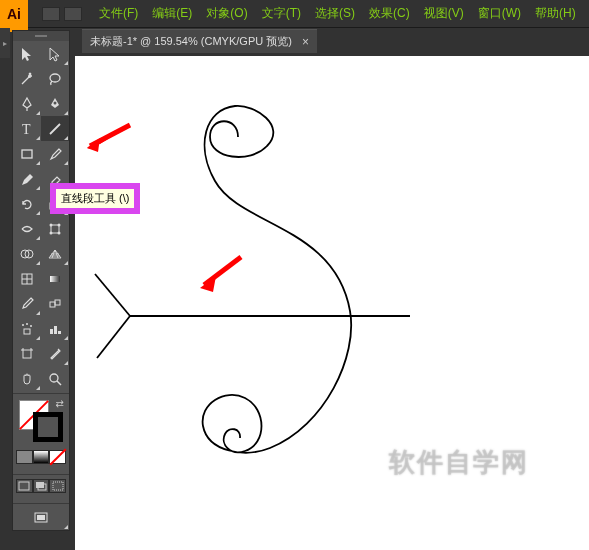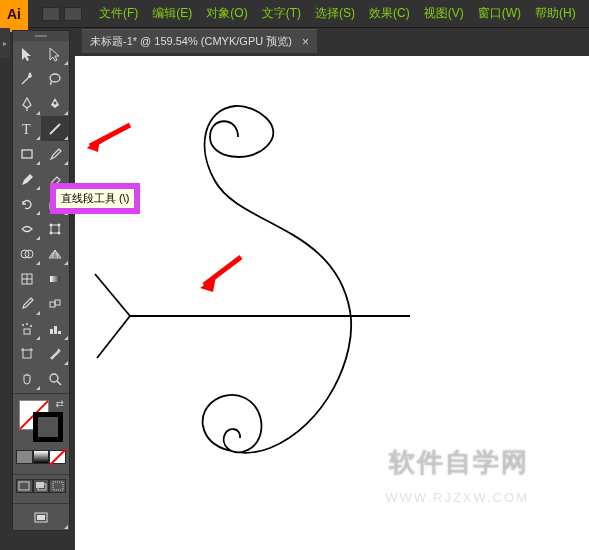--- a/index.html
+++ b/index.html
@@ -355,21 +355,20 @@
                C 192 353, 192 388, 170 395
                C 155 400, 145 388, 150 378
                C 154 370, 166 372, 165 382" fill="none" stroke="#000" stroke-width="1.8"></path>
 
       <line x1="55" y1="260" x2="335" y2="260" stroke="#000" stroke-width="1.8"></line>
 
       <line x1="55" y1="260" x2="20" y2="218" stroke="#000" stroke-width="1.8"></line>
       <line x1="55" y1="260" x2="22" y2="302" stroke="#000" stroke-width="1.8"></line>
     </svg>
     <div class="watermark">软件自学网</div>
-    <div class="watermark-sub">WWW.RJZXW.COM</div>
   </div>
 </div>
 
 <div class="arrow-callout" style="left:82px;top:120px">
   <svg width="50" height="40">
       <path d="M48 5 L5 28 L15 20 L14 30 L5 28 L18 24 Z" fill="#ff0000"></path>
       <path d="M48 5 L8 26" stroke="#ff0000" stroke-width="5" fill="none"></path>
       <path d="M5 28 L18 18 L16 32 Z" fill="#ff0000"></path>
     </svg>
 </div>

